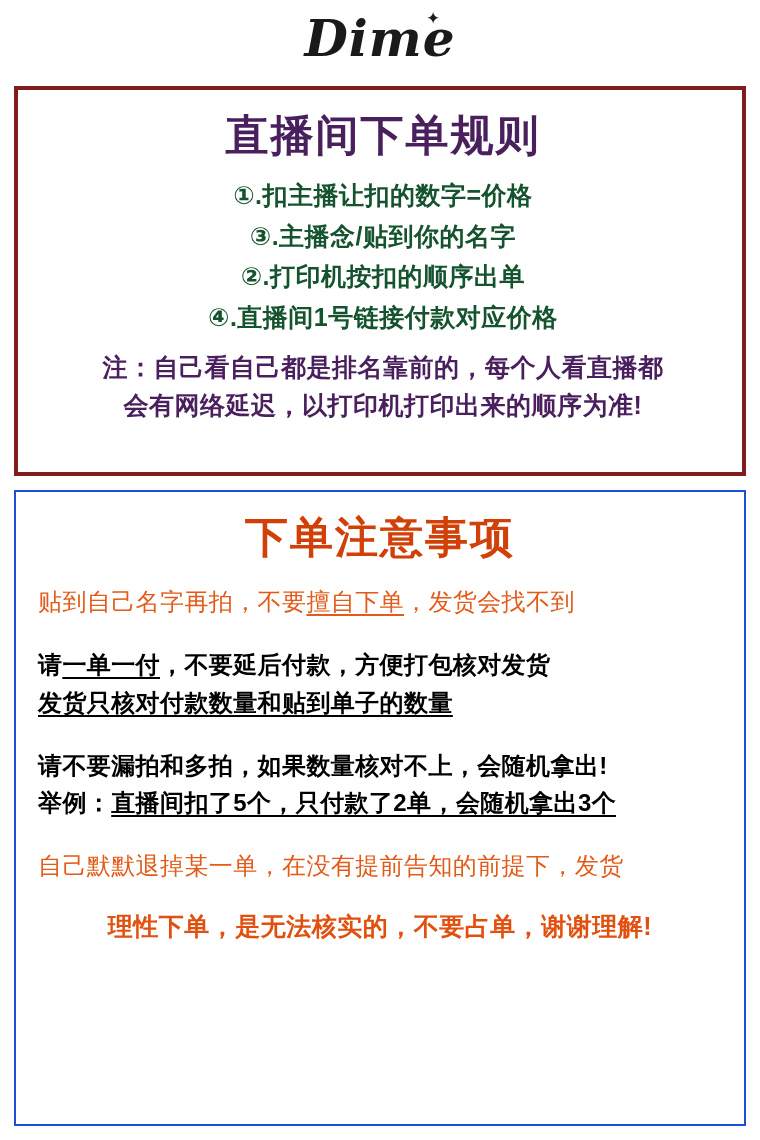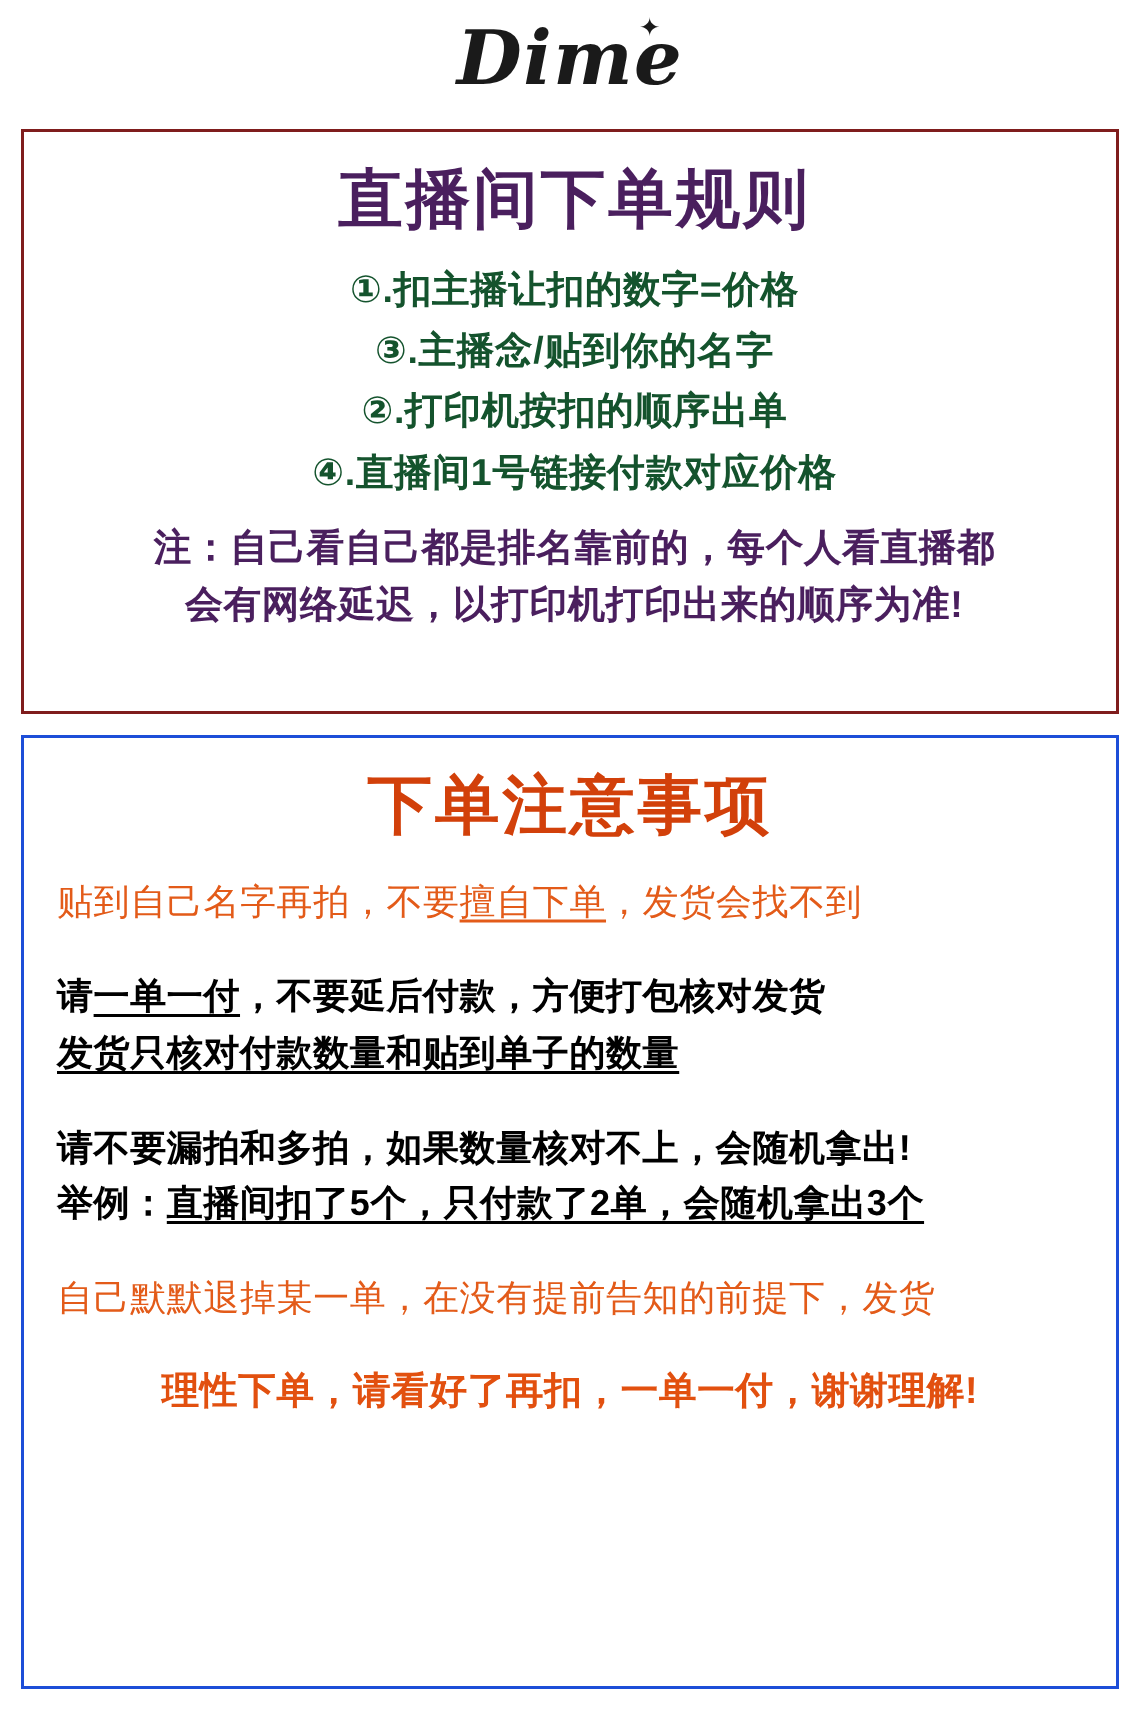--- a/index.html
+++ b/index.html
@@ -58,21 +58,21 @@
     left: 14px;
     width: 732px;
     box-sizing: border-box;
     background: #ffffff;
   }
 
   
   .panel-rules {
     top: 86px;
     height: 390px;
-    border: 2px solid #7f1d1d;
+    border: 4px solid #7f1d1d;
     padding: 22px 20px 10px 26px;
   }
   .rules-title {
     text-align: center;
     font-family: "DejaVu Serif", "Liberation Serif", serif;
     font-weight: 700;
     font-size: 43px;
     letter-spacing: 2px;
     color: #4a1f5e;
     line-height: 1.1;
@@ -195,16 +195,16 @@
         <span>举例：</span><span class="u">直播间扣了5个，只付款了2单，会随机拿出3个</span>
       </div>
     </div>
 
     <div class="notice-block">
       <div class="notice-line">
         <span>自己默默退掉某一单，在没有提前告知的前提下，发货</span>
       </div>
     </div>
 
-    <div class="notice-final">理性下单，请看好了再扣，一单一付，谢谢理解!</div>
+    <div class="notice-final">理性下单，是无法核实的，不要占单，谢谢理解!</div>
   </div>
 
 </div>
 
 </body></html>

